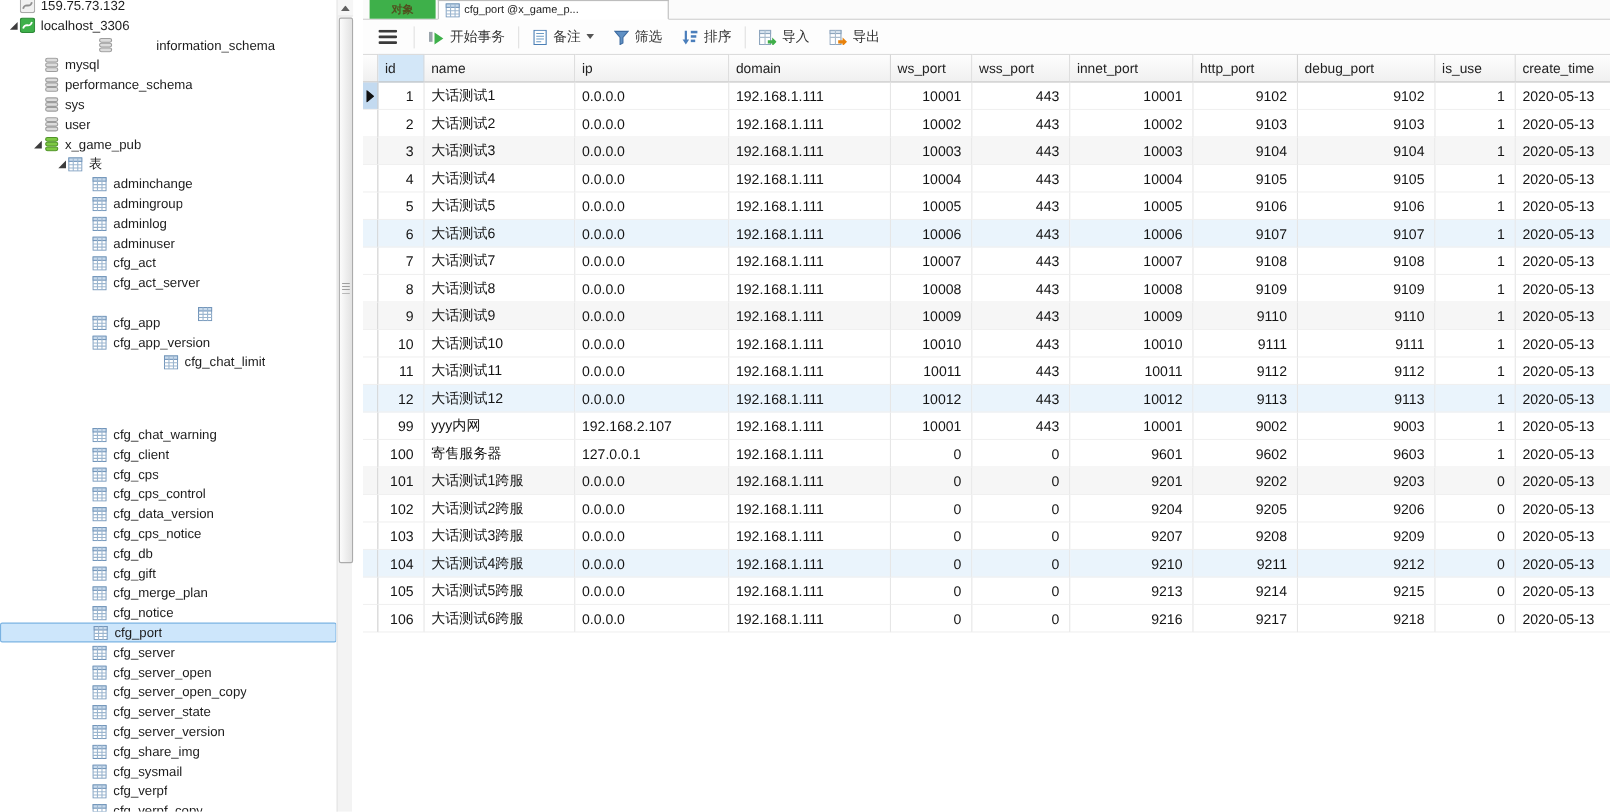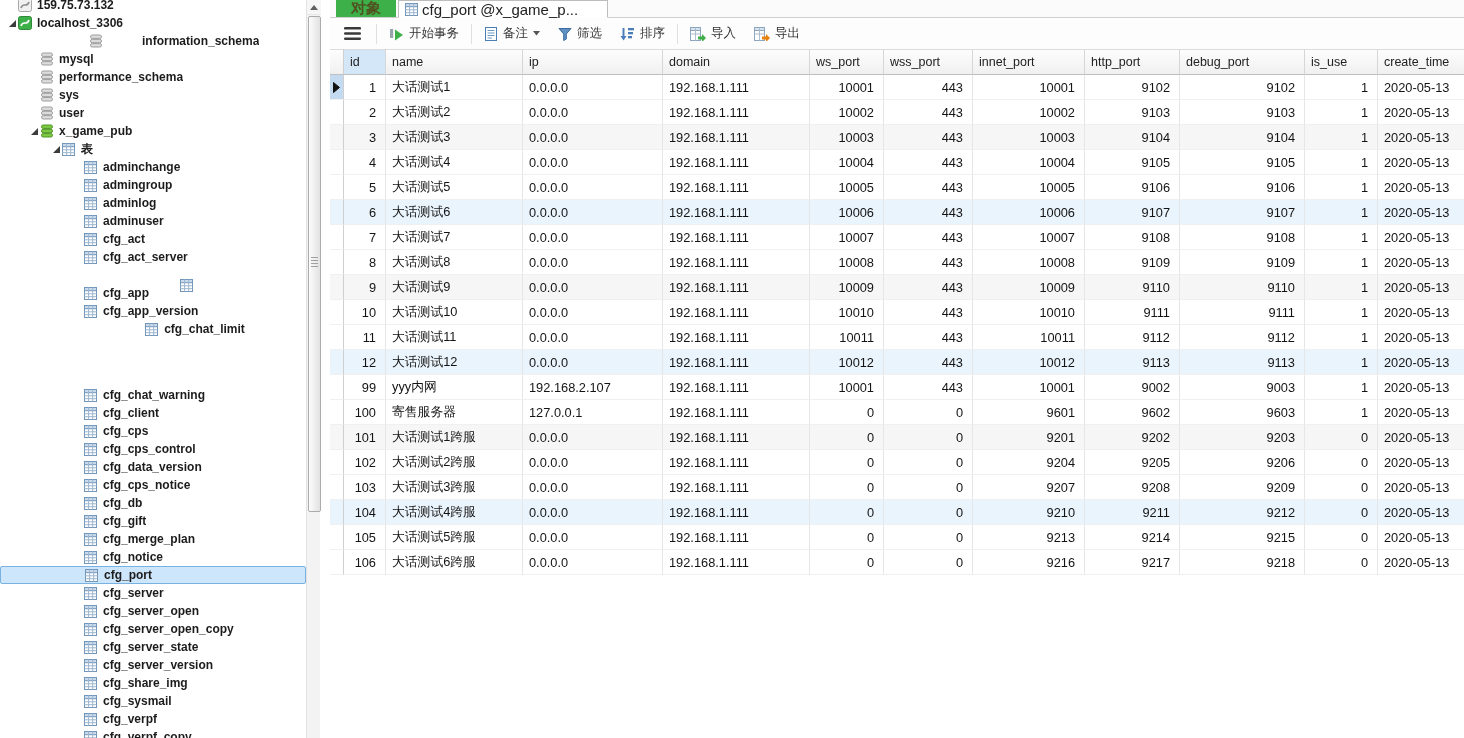--- a/index.html
+++ b/index.html
@@ -1,20 +1,20 @@
 <!DOCTYPE html>
 <html><head>
 <meta charset="utf-8">
 <style>
   html,body{margin:0;padding:0;width:1464px;height:738px;overflow:hidden;background:#fff;
     font-family:"Liberation Sans","DejaVu Sans",sans-serif;-webkit-font-smoothing:antialiased;}
   .app{position:relative;width:1464px;height:738px;}
 
   
-  .sidebar{position:absolute;left:0;top:0;width:306px;height:738px;background:#fff;overflow:hidden;font-weight:bold;}
+  .sidebar{position:absolute;left:0;top:0;width:306px;height:738px;background:#fff;overflow:hidden;}
   .tree{position:absolute;left:0;top:-4px;width:306px;}
   .tree-row{position:relative;height:18px;display:flex;align-items:center;font-size:12px;color:#1c1c1c;
     white-space:nowrap;box-sizing:border-box;}
   .tree-row.selected{background:#cde6fb;border:1px solid #79b2e2;border-radius:2px;}
   .arrow-slot{width:12px;height:12px;flex:0 0 12px;display:flex;align-items:center;justify-content:center;}
   .tree-ico{width:15px;height:14px;flex:0 0 15px;display:flex;align-items:center;margin-right:4px;}
   .tree-label{overflow:hidden;}
 
   
   .vscroll{position:absolute;left:306px;top:0;width:14px;height:738px;background:#f3f3f3;
@@ -23,21 +23,21 @@
     display:flex;align-items:center;justify-content:center;border-bottom:1px solid #e8e8e8;box-sizing:border-box;}
   .scroll-thumb{position:absolute;left:1px;top:16px;width:11px;height:494px;border:1px solid #ababab;border-radius:2px;
     background:linear-gradient(to right,#fcfcfc,#e2e2e2);}
   .thumb-grip{position:absolute;left:2px;top:240px;width:7px;height:10px;
     background:repeating-linear-gradient(to bottom,#9f9f9f 0,#9f9f9f 1px,transparent 1px,transparent 3px);}
 
   
   .main{position:absolute;left:330px;top:0;width:1134px;height:738px;background:#fff;overflow:hidden;}
 
   .tabstrip{position:relative;height:17px;display:flex;align-items:stretch;border-bottom:1px solid #cfcfcf;background:#fbfbfb;}
-  .tab{display:flex;align-items:center;font-size:15px;box-sizing:border-box;}
+  .tab{display:flex;align-items:center;font-size:10px;box-sizing:border-box;}
   .tab.objects{margin-left:6px;width:60px;justify-content:center;background:#3eb04a;color:#50511f;font-weight:bold;}
   .tab.active{width:210px;margin-left:2px;background:#fff;border:1px solid #bdbdbd;border-bottom:1px solid #fff;
     margin-bottom:-1px;padding:4px 6px;color:#222;gap:4px;}
   .tab .tab-ico{display:flex;align-items:center;}
 
   .toolbar{height:31px;display:flex;align-items:center;background:#fdfdfd;font-size:12.5px;color:#333;}
   .tb-btn{display:flex;align-items:center;gap:5px;padding:0 9px;height:24px;cursor:default;}
   .tb-sep{width:1px;height:20px;background:#e0e0e0;margin:0 3px;}
   .menu-btn{padding:0 12px 0 14px;}
 

